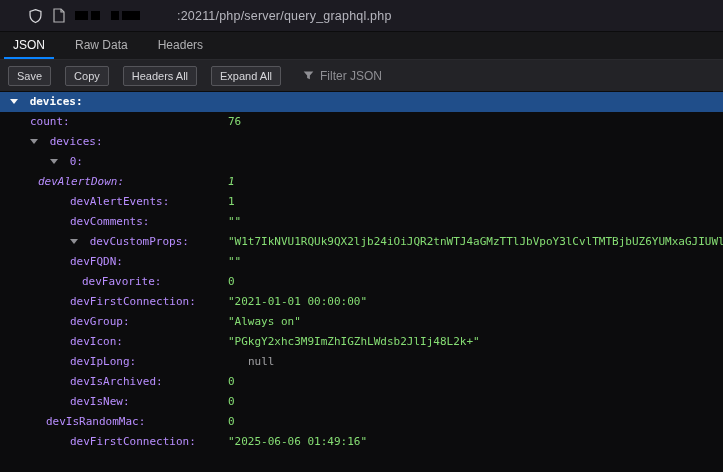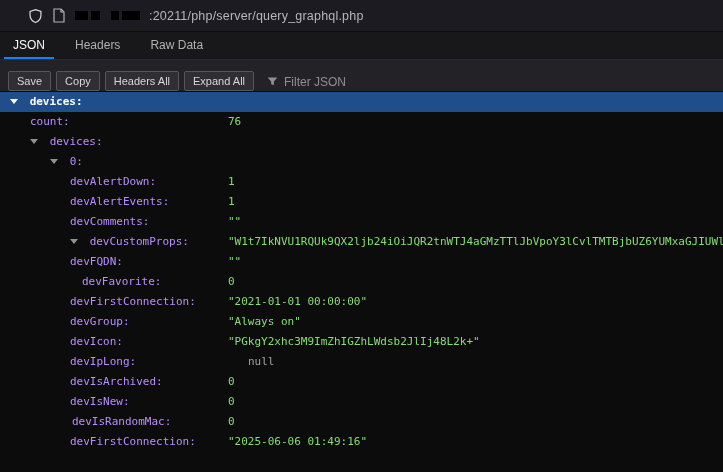--- a/index.html
+++ b/index.html
@@ -13,37 +13,37 @@
   .topbar {
     height:32px; background:#1c1b22; display:flex; align-items:center;
     padding-left:28px; border-bottom:1px solid #0c0c0d;
   }
   .topbar .icon { display:inline-flex; align-items:center; margin-right:10px; }
   .redact { display:inline-block; height:9px; background:#000; vertical-align:middle; }
   .r-g1a { width:13px; margin-right:3px; }
   .r-g1b { width:9px;  margin-right:11px; }
   .r-g2a { width:8px;  margin-right:3px; }
   .r-g2b { width:18px; margin-right:9px; }
-  .url { color:#b6b6be; font-size:12.5px; letter-spacing:.2px; white-space:nowrap; }
+  .url { color:#b6b6be; font-size:12.5px; letter-spacing:.2px; white-space:nowrap;margin-left:28px; }
 
   
   .tabbar {
     height:28px; background:#18181a; display:flex; align-items:flex-start;
     padding-left:4px; border-bottom:1px solid #2a2a2e;
   }
   .tab {
     padding:0 9px; margin-right:12px; font-size:12px; color:#b1b1b3;
     line-height:27px; cursor:default; white-space:nowrap;
   }
   .tab.active { color:#f9f9fa; box-shadow: inset 0 -2px 0 #0a84ff; }
 
   
   .toolbar {
-    height:32px; background:#232327; display:flex; align-items:flex-end;
-    padding:0 8px; border-bottom:1px solid #0c0c0d;
+    height:32px; background:#232327; display:flex; align-items:center;
+    padding:0 8px; border-bottom:1px solid #0c0c0d;gap:9px;
   }
   .tbtn {
     background:#2e2e33; border:1px solid #55555a; border-radius:2px;
     color:#d7d7db; font-size:11px; padding:2px 8px; margin-right:5px;
     line-height:14px; white-space:nowrap;
   }
   .filterbox { display:flex; align-items:center; margin-left:8px; }
   .filterbox .ph { color:#8f8f94; font-size:12px; margin-left:6px; }
 
   
@@ -86,22 +86,22 @@
     </span>
     <span class="redact r-g1a"></span>
     <span class="redact r-g1b"></span>
     <span class="redact r-g2a"></span>
     <span class="redact r-g2b"></span>
     <span class="url">:20211/php/server/query_graphql.php</span>
   </div>
 
   <div class="tabbar">
     <div class="tab active">JSON</div>
+    <div class="tab">Raw Data</div>
     <div class="tab">Headers</div>
-    <div class="tab">Raw Data</div>
   </div>
 
   <div class="toolbar">
     <button class="tbtn">Save</button>
     <button class="tbtn">Copy</button>
     <button class="tbtn">Headers All</button>
     <button class="tbtn">Expand All</button>
     <div class="filterbox">
       <span>
         <svg width="11" height="11" viewBox="0 0 16 16">
@@ -126,21 +126,21 @@
       <div class="row" style="padding-left: 30px;">
     <span class="twisty"></span>
     <span class="key">devices:</span>
     <span class="val v-none"></span>
   </div>
       <div class="row" style="padding-left: 50px;">
     <span class="twisty"></span>
     <span class="key">0:</span>
     <span class="val v-none"></span>
   </div>
-      <div class="row" style="padding-left: 70px;">
+      <div class="row" style="padding-left: 38px; font-style: italic;">
     
     <span class="key">devAlertDown:</span>
     <span class="val v-num">1</span>
   </div>
       <div class="row" style="padding-left: 70px;">
     
     <span class="key">devAlertEvents:</span>
     <span class="val v-num">1</span>
   </div>
       <div class="row" style="padding-left: 70px;">
@@ -186,21 +186,21 @@
       <div class="row" style="padding-left: 70px;">
     
     <span class="key">devIsArchived:</span>
     <span class="val v-num">0</span>
   </div>
       <div class="row" style="padding-left: 70px;">
     
     <span class="key">devIsNew:</span>
     <span class="val v-num">0</span>
   </div>
-      <div class="row" style="padding-left: 72px;">
+      <div class="row" style="padding-left: 46px;">
     
     <span class="key">devIsRandomMac:</span>
     <span class="val v-num">0</span>
   </div>
       <div class="row" style="padding-left: 70px;">
     
     <span class="key">devFirstConnection:</span>
     <span class="val v-str">"2025-06-06 01:49:16"</span>
   </div>
     </div>

